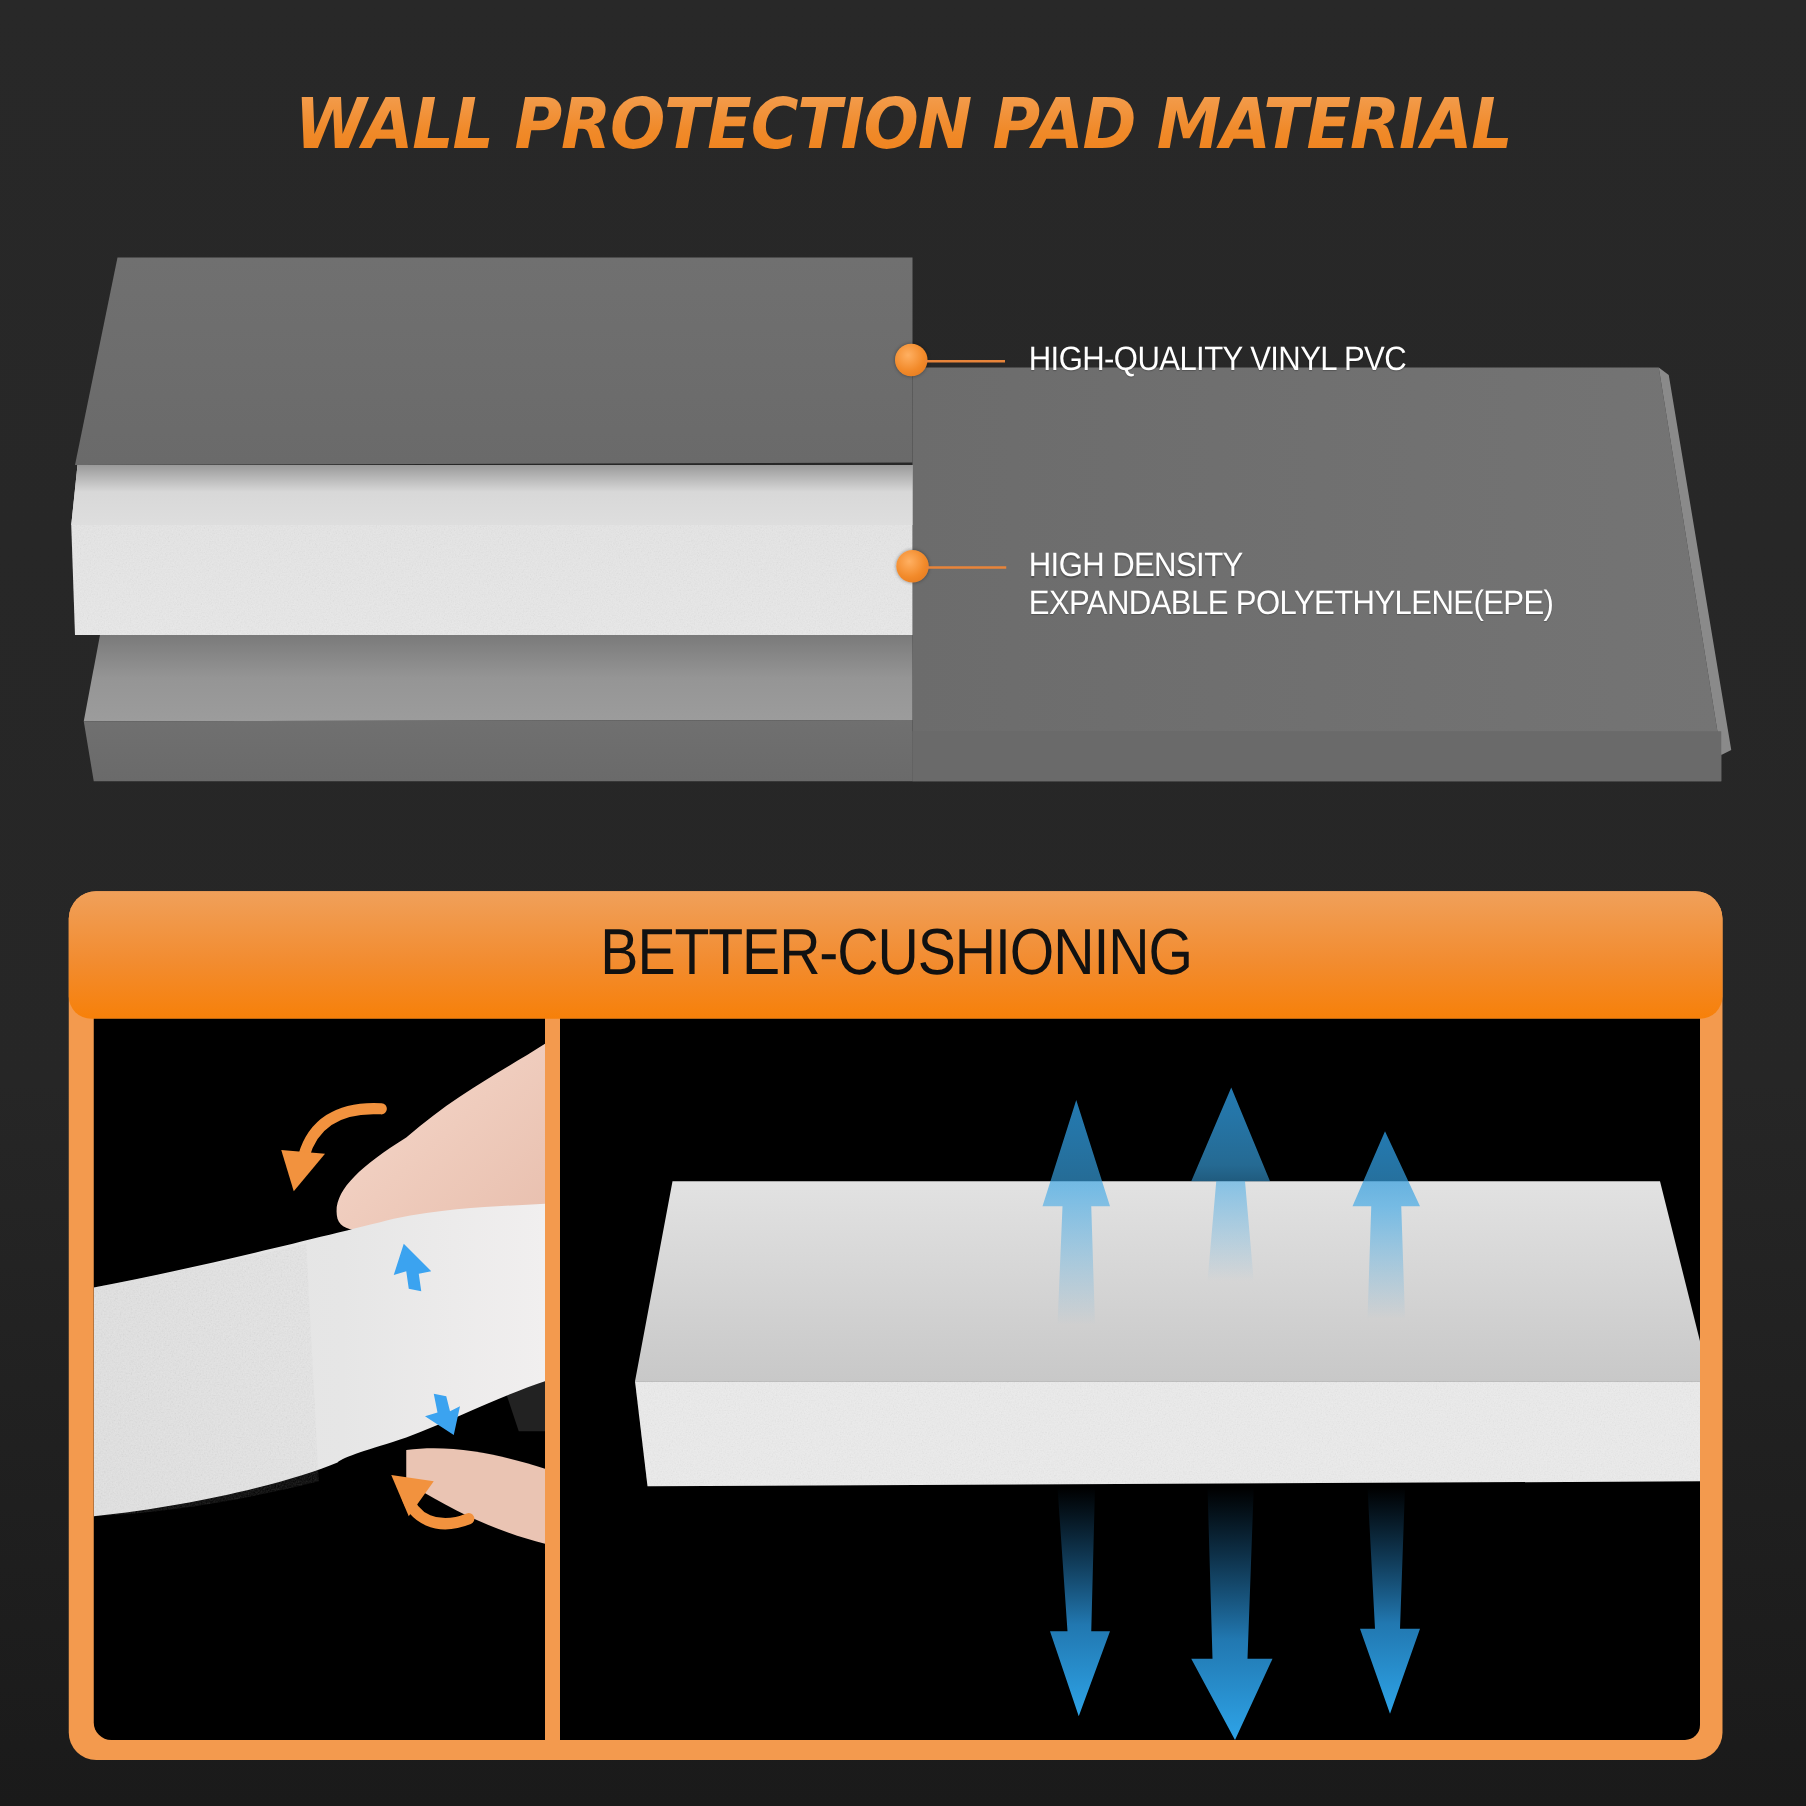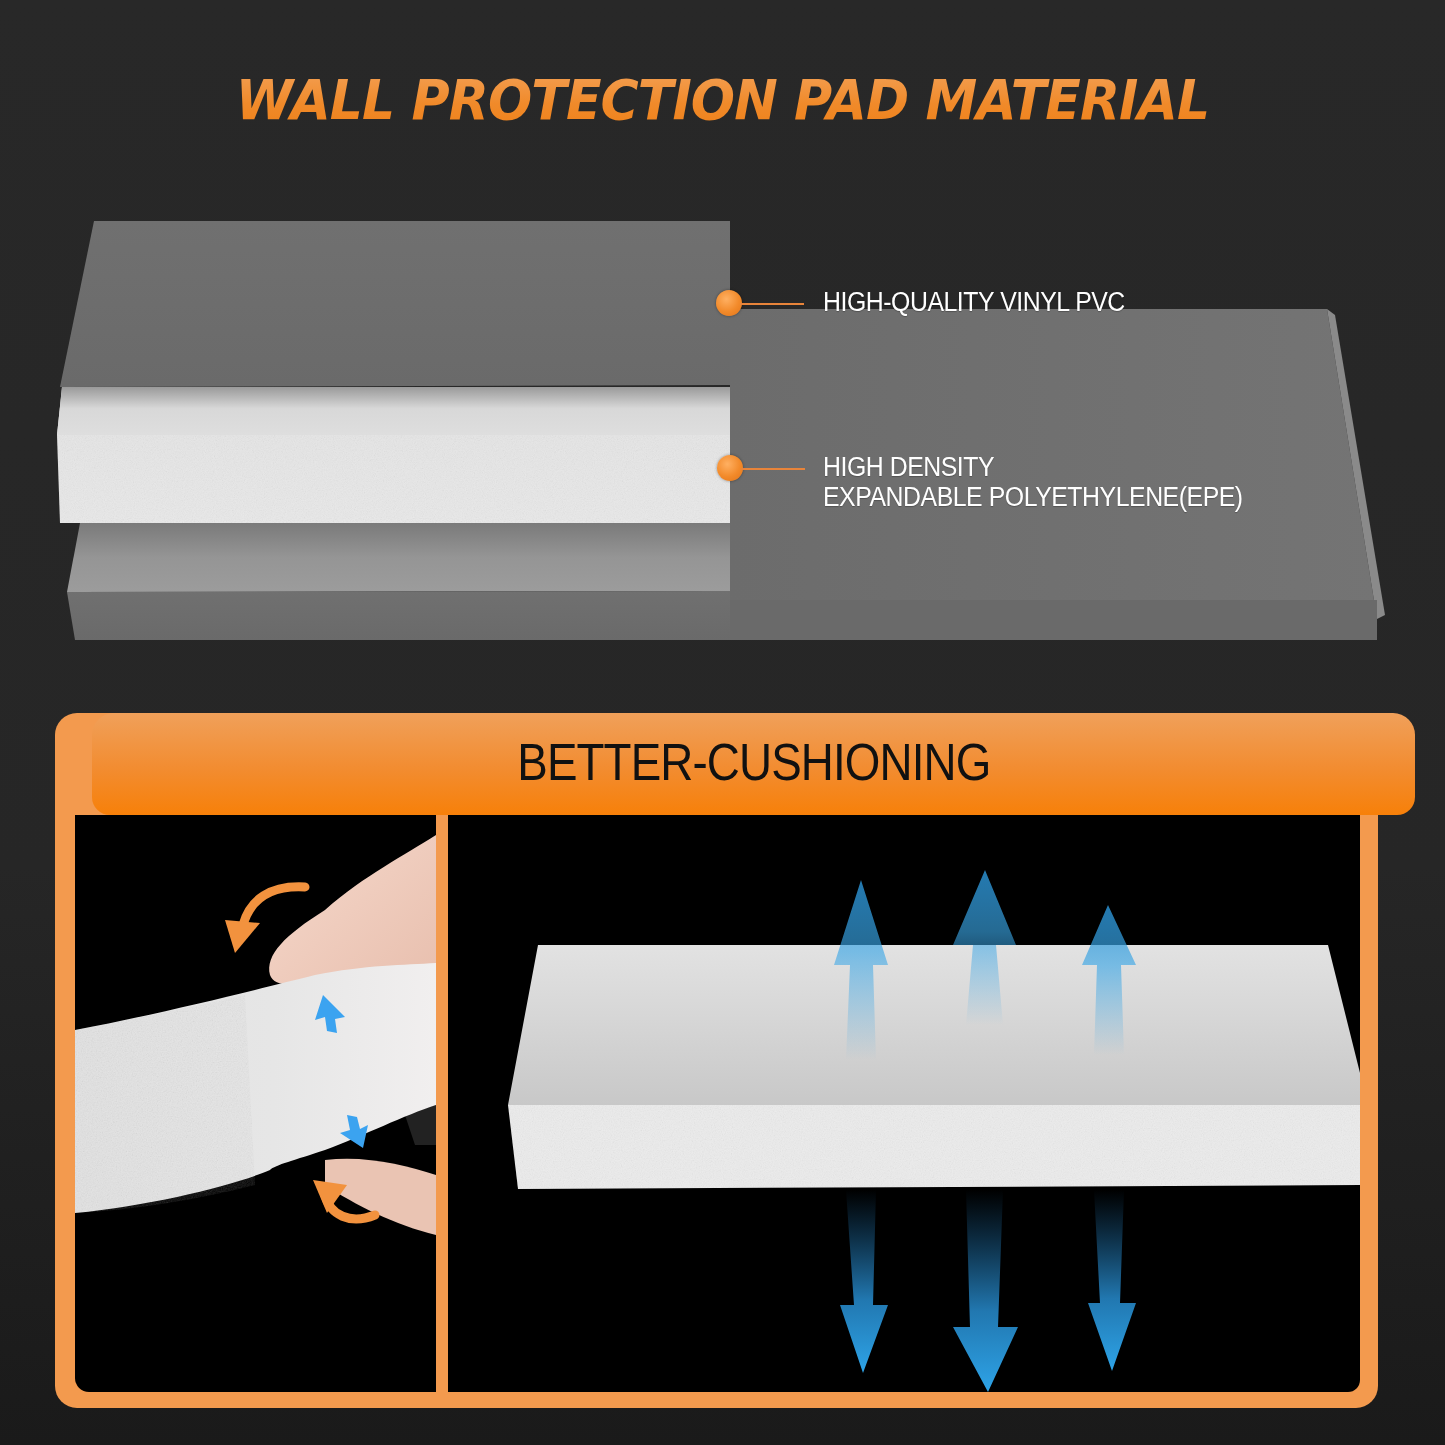--- a/index.html
+++ b/index.html
@@ -14,21 +14,21 @@
   .title {
     left: 0; top: 62px; width: 1445px; text-align: center;
     font-family: "DejaVu Sans", sans-serif; font-weight: bold; font-style: italic;
     font-size: 56px; letter-spacing: -1px; line-height: 76px;
     background: linear-gradient(180deg, #f4a55e 0%, #f08a2a 55%, #ef7e14 100%);
     -webkit-background-clip: text; background-clip: text; color: transparent;
     transform: scaleX(0.93);
   }
 
   
-  .layers { left: 0; top: 0; width: 1445px; height: 700px; margin-top: 15px; }
+  .layers { left: 0; top: 0; width: 1445px; height: 700px; }
   .layer-svg { position: absolute; left: 0; top: 0; }
 
   .callout-dot {
     width: 26px; height: 26px; border-radius: 50%;
     background: radial-gradient(circle at 40% 35%, #ffb062 0%, #f28a2a 55%, #e0741a 100%);
     box-shadow: 0 0 3px rgba(0,0,0,0.4);
   }
   .callout-line { height: 2px; background: #e8843a; }
   .callout-text {
     color: #ffffff; font-family: "Liberation Sans", sans-serif;
@@ -40,21 +40,20 @@
   
   .panel {
     left: 55px; top: 713px; width: 1323px; height: 695px;
     background: #f39a4e; border-radius: 22px;
   }
   .panel-header {
     left: 55px; top: 713px; width: 1323px; height: 102px;
     border-radius: 22px 22px 18px 18px;
     background: linear-gradient(180deg, #f0a05a 0%, #f28c30 55%, #f78009 100%);
     text-align: center;
-    margin-left: 37px;
   }
   .panel-title {
     display: inline-block; margin-top: 20px;
     font-family: "Liberation Sans", sans-serif; font-size: 52px; line-height: 58px;
     color: #111; letter-spacing: -1px; transform: scaleX(0.88);
   }
   .left-photo {
     left: 75px; top: 815px; width: 361px; height: 577px;
     background: #000; border-radius: 0 0 0 14px; overflow: hidden;
   }

